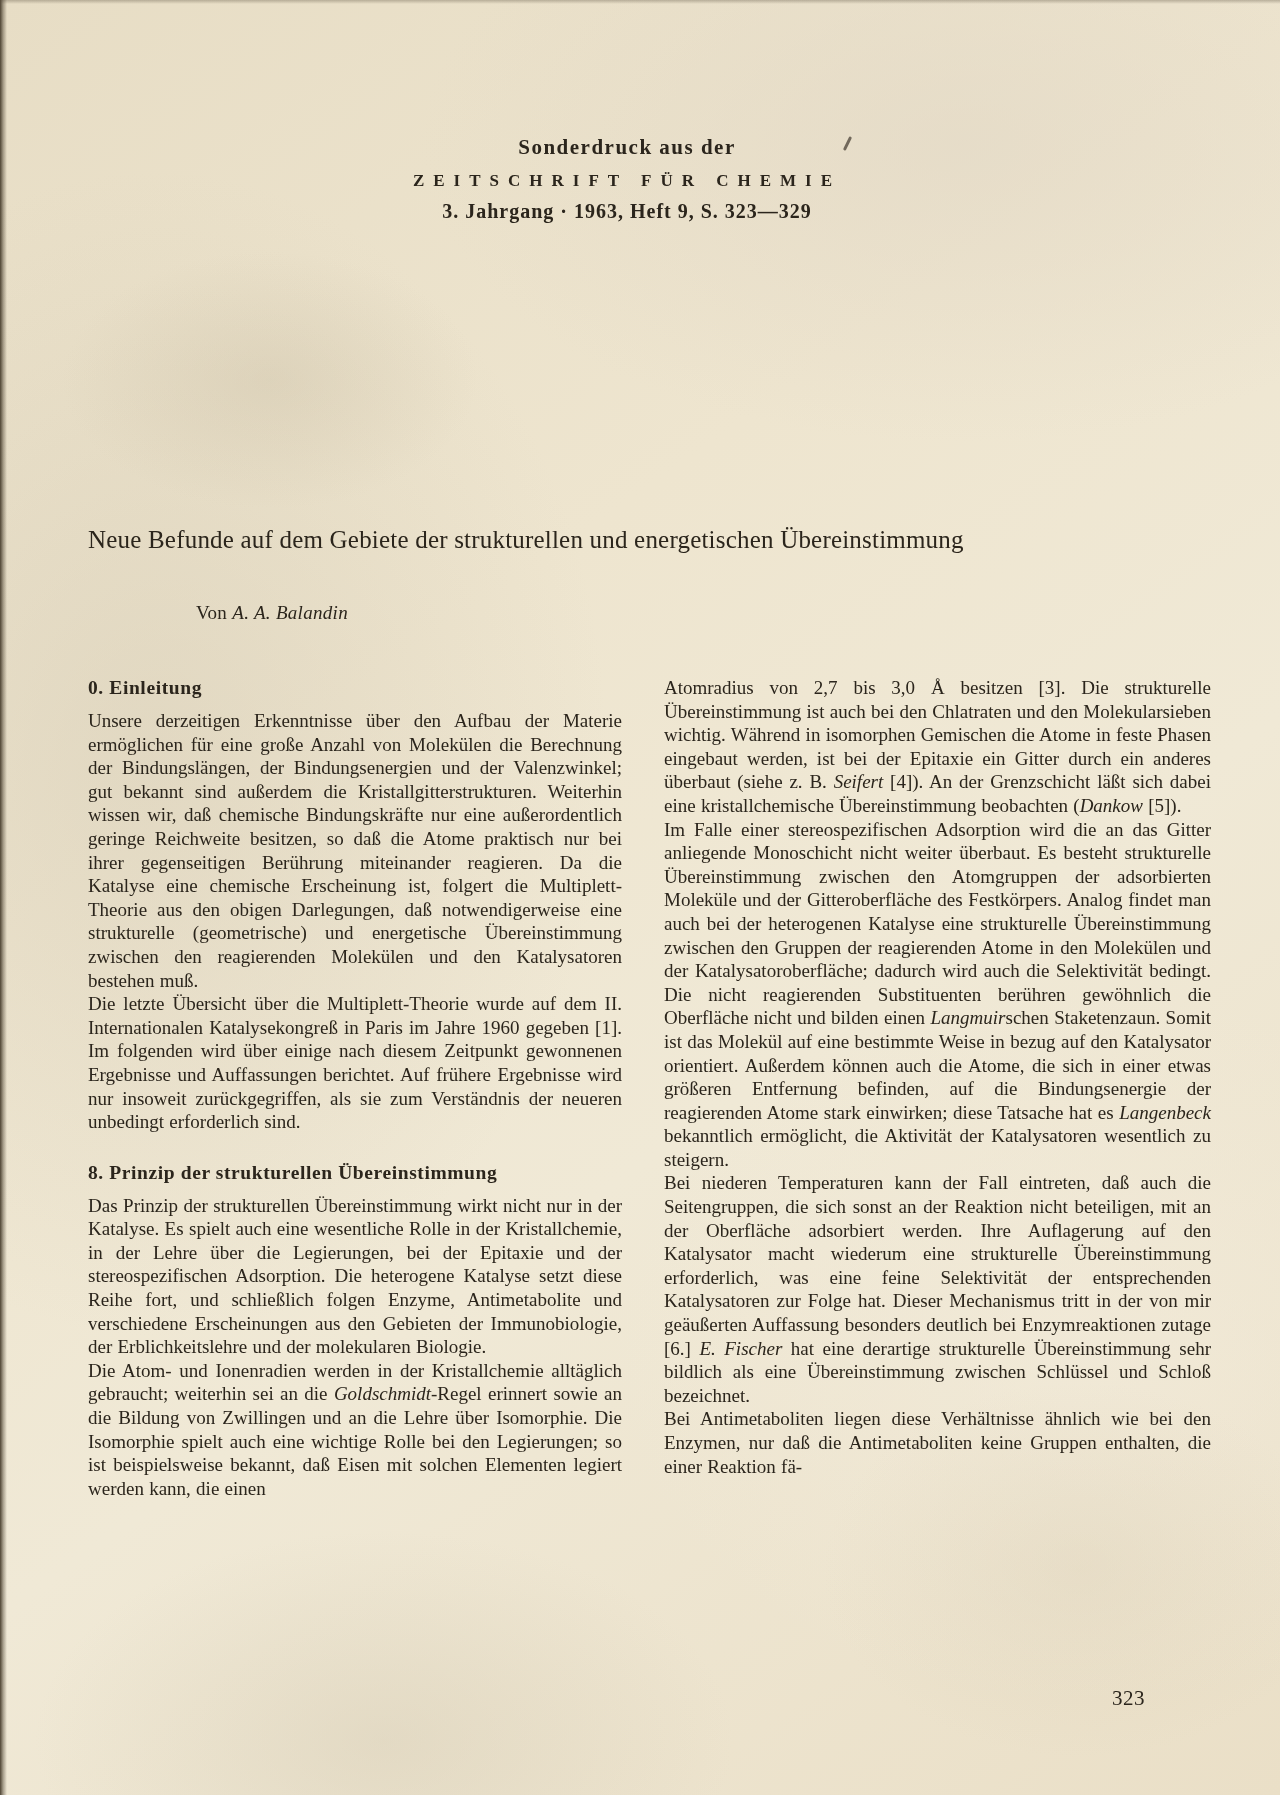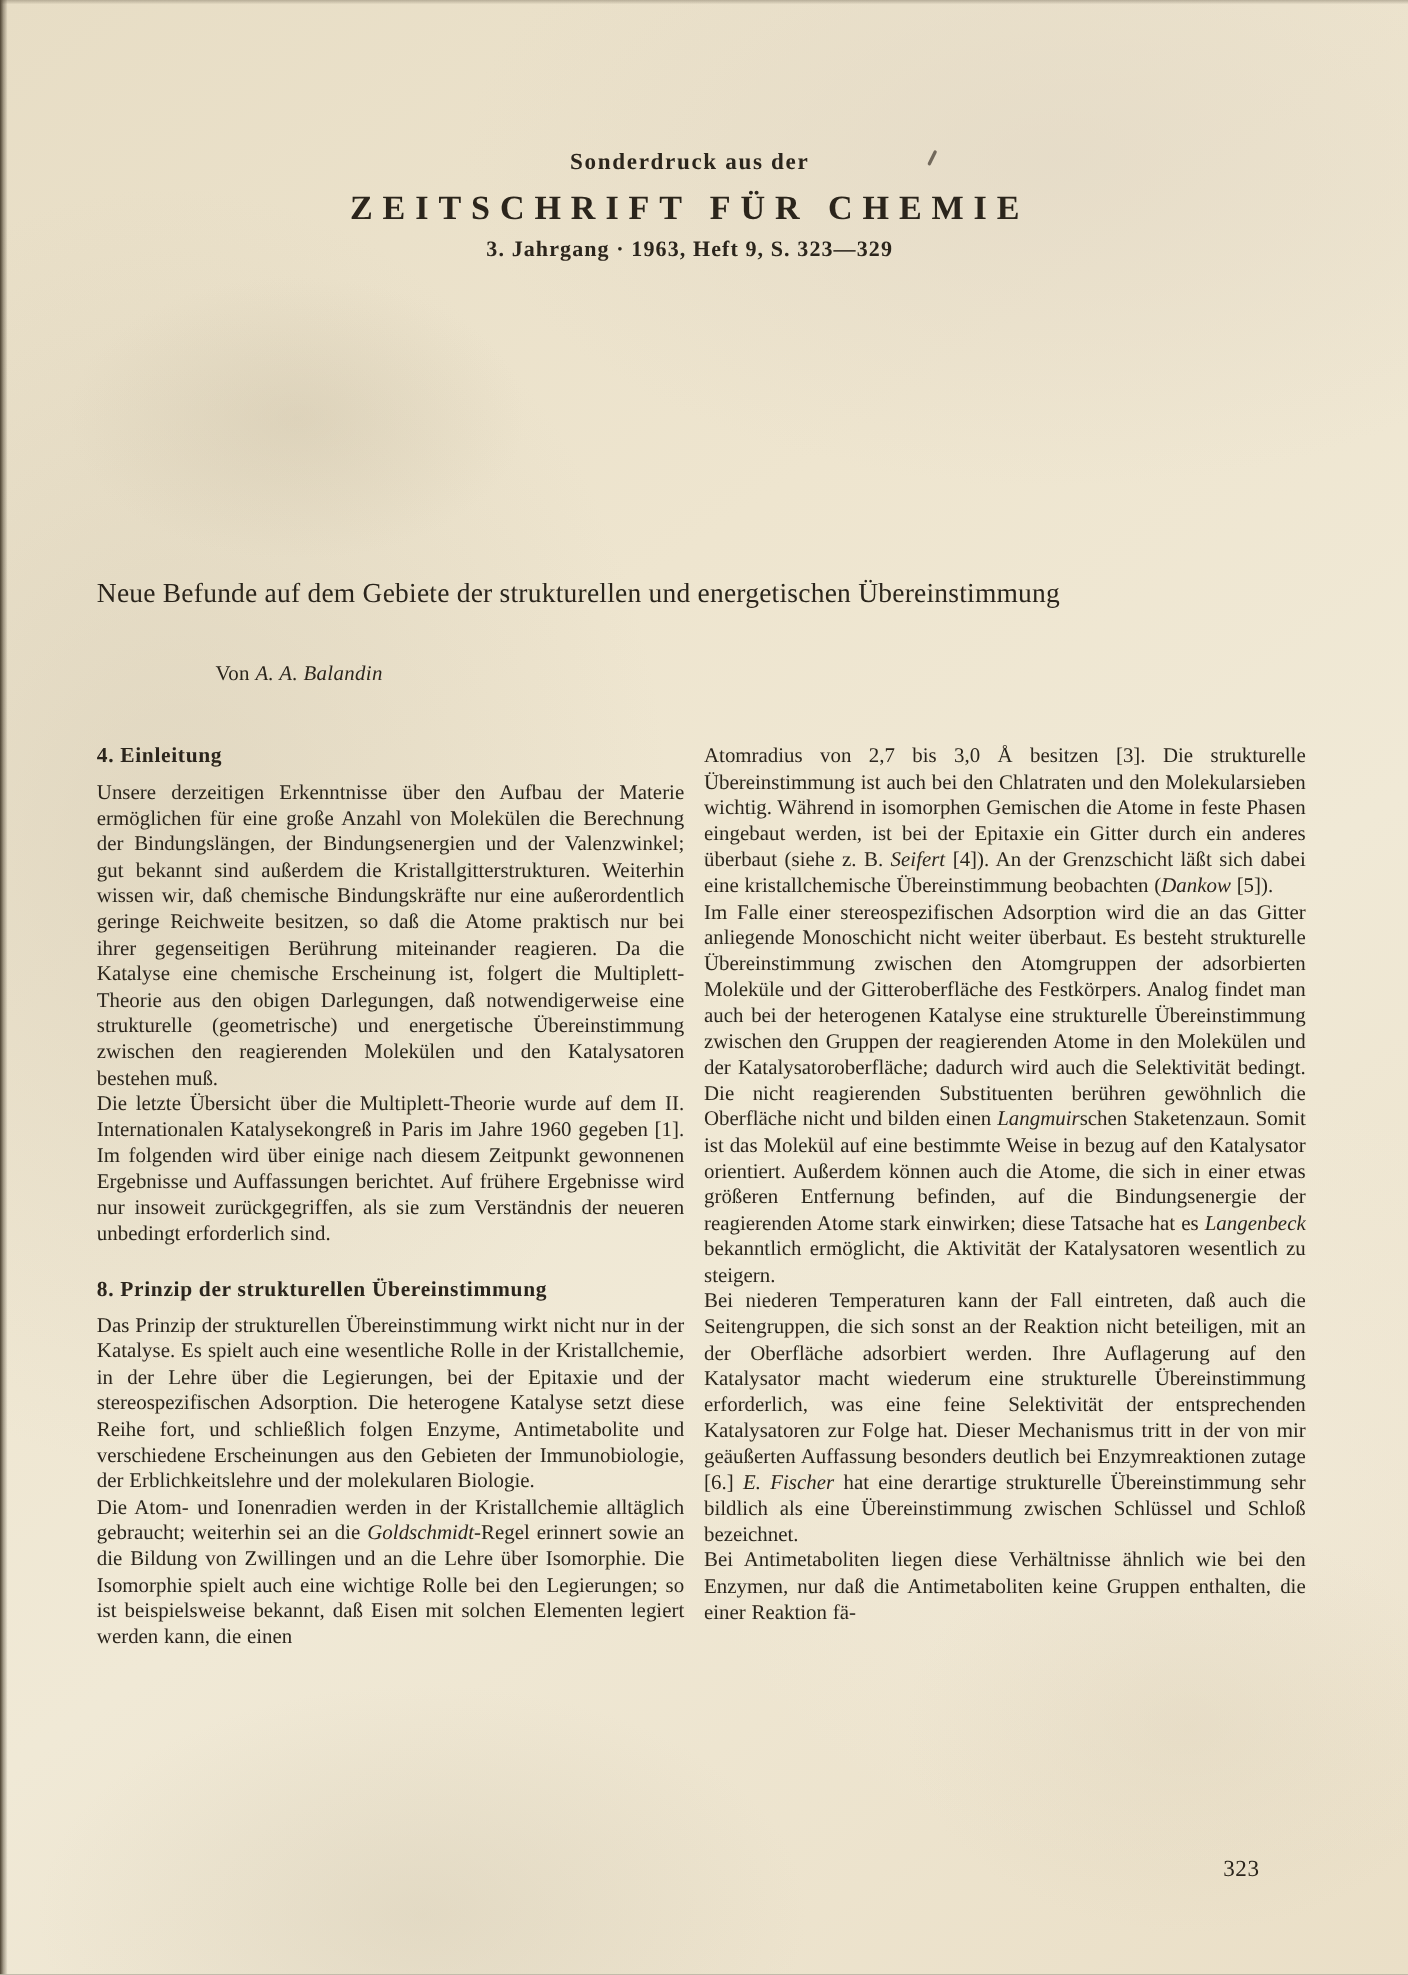--- a/index.html
+++ b/index.html
@@ -62,21 +62,21 @@
     top: 135px; left: 0;
     width: 1254px;
     text-align: center;
   }
   .h-line1 {
     font-size: 21px;
     font-weight: bold;
     letter-spacing: 1.5px;
   }
   .h-line2 {
-    font-size: 31px;
+    font-size: 17px;
     font-weight: bold;
     letter-spacing: 9px;
     margin-top: 11px;
   }
   .h-line3 {
     font-size: 20px;
     font-weight: bold;
     letter-spacing: 1px;
     margin-top: 9px;
   }
@@ -101,21 +101,21 @@
     top: 631px; left: 186px;
     width: 1010px;
     font-size: 17.5px;
     letter-spacing: 0.2px;
   }
   .col {
     position: absolute;
     top: 676px;
   }
   .col-left  { left: 88px;  width: 534px; }
-  .col-right { left: 640px; width: 547px; }
+  .col-right { left: 664px; width: 547px; }
   .col p {
     margin: 0;
     font-size: 19px;
     line-height: 23.6px;
     text-align: justify;
     hyphens: auto;
     -webkit-hyphens: auto;
     word-spacing: 0.5px;
   }
   .sec {
@@ -153,21 +153,21 @@
   </div>
 
   <div class="ink-speck"></div>
 
   <h1 class="title">Neue Befunde auf dem Gebiete der strukturellen und energetischen Übereinstimmung</h1>
 
   <div class="byline"><span>Von </span><em>A. A. Balandin</em></div>
 
 
   <div class="col col-left">
-    <h2 class="sec">4. Einleitung</h2>
+    <h2 class="sec">0. Einleitung</h2>
     <p><span>Unsere derzeitigen Erkenntnisse über den Aufbau der Materie ermöglichen für eine große Anzahl von Molekülen die Berechnung der Bindungslängen, der Bindungsenergien und der Valenzwinkel; gut bekannt sind außerdem die Kristallgitterstrukturen. Weiterhin wissen wir, daß chemische Bindungskräfte nur eine außerordentlich geringe Reichweite besitzen, so daß die Atome praktisch nur bei ihrer gegenseitigen Berührung miteinander reagieren. Da die Katalyse eine chemische Erscheinung ist, folgert die Multiplett-Theorie aus den obigen Darlegungen, daß notwendigerweise eine strukturelle (geometrische) und energetische Übereinstimmung zwischen den reagierenden Molekülen und den Katalysatoren bestehen muß.</span></p>
     <p><span>Die letzte Übersicht über die Multiplett-Theorie wurde auf dem II. Internationalen Katalysekongreß in Paris im Jahre 1960 gegeben [1]. Im folgenden wird über einige nach diesem Zeitpunkt gewonnenen Ergebnisse und Auffassungen berichtet. Auf frühere Ergebnisse wird nur insoweit zurückgegriffen, als sie zum Verständnis der neueren unbedingt erforderlich sind.</span></p>
     <h2 class="sec sec-gap">8. Prinzip der strukturellen Übereinstimmung</h2>
     <p><span>Das Prinzip der strukturellen Übereinstimmung wirkt nicht nur in der Katalyse. Es spielt auch eine wesentliche Rolle in der Kristallchemie, in der Lehre über die Legierungen, bei der Epitaxie und der stereospezifischen Adsorption. Die heterogene Katalyse setzt diese Reihe fort, und schließlich folgen Enzyme, Antimetabolite und verschiedene Erscheinungen aus den Gebieten der Immunobiologie, der Erblichkeitslehre und der molekularen Biologie.</span></p>
     <p><span>Die Atom- und Ionenradien werden in der Kristallchemie alltäglich gebraucht; weiterhin sei an die </span><em>Goldschmidt</em><span>-Regel erinnert sowie an die Bildung von Zwillingen und an die Lehre über Isomorphie. Die Isomorphie spielt auch eine wichtige Rolle bei den Legierungen; so ist beispielsweise bekannt, daß Eisen mit solchen Elementen legiert werden kann, die einen</span></p>
   </div>
 
   <div class="col col-right">
     <p><span>Atomradius von 2,7 bis 3,0 Å besitzen [3]. Die strukturelle Übereinstimmung ist auch bei den Chlatraten und den Molekularsieben wichtig. Während in isomorphen Gemischen die Atome in feste Phasen eingebaut werden, ist bei der Epitaxie ein Gitter durch ein anderes überbaut (siehe z. B. </span><em>Seifert</em><span> [4]). An der Grenzschicht läßt sich dabei eine kristallchemische Übereinstimmung beobachten (</span><em>Dankow</em><span> [5]).</span></p>
     <p><span>Im Falle einer stereospezifischen Adsorption wird die an das Gitter anliegende Monoschicht nicht weiter überbaut. Es besteht strukturelle Übereinstimmung zwischen den Atomgruppen der adsorbierten Moleküle und der Gitteroberfläche des Festkörpers. Analog findet man auch bei der heterogenen Katalyse eine strukturelle Übereinstimmung zwischen den Gruppen der reagierenden Atome in den Molekülen und der Katalysatoroberfläche; dadurch wird auch die Selektivität bedingt. Die nicht reagierenden Substituenten berühren gewöhnlich die Oberfläche nicht und bilden einen </span><em>Langmuir</em><span>schen Staketenzaun. Somit ist das Molekül auf eine bestimmte Weise in bezug auf den Katalysator orientiert. Außerdem können auch die Atome, die sich in einer etwas größeren Entfernung befinden, auf die Bindungsenergie der reagierenden Atome stark einwirken; diese Tatsache hat es </span><em>Langenbeck</em><span> bekanntlich ermöglicht, die Aktivität der Katalysatoren wesentlich zu steigern.</span></p>

